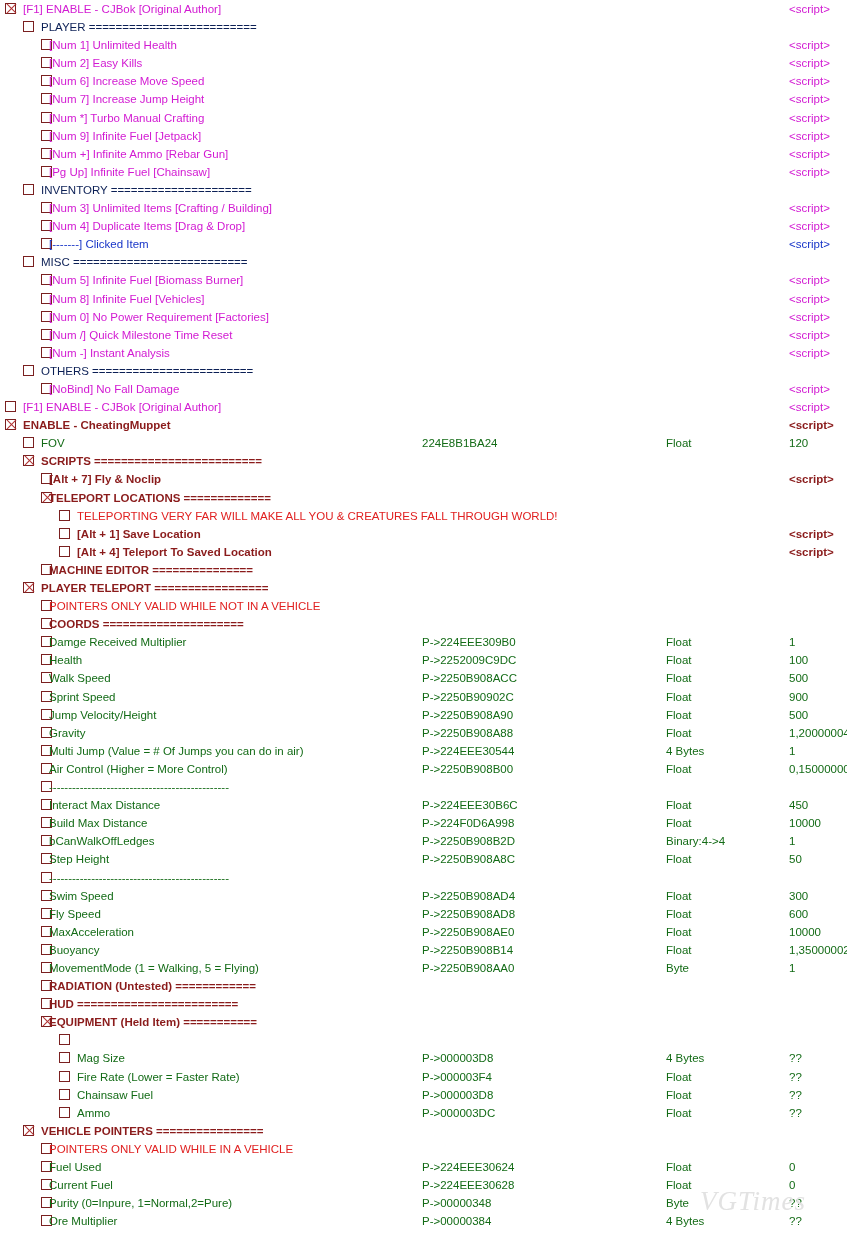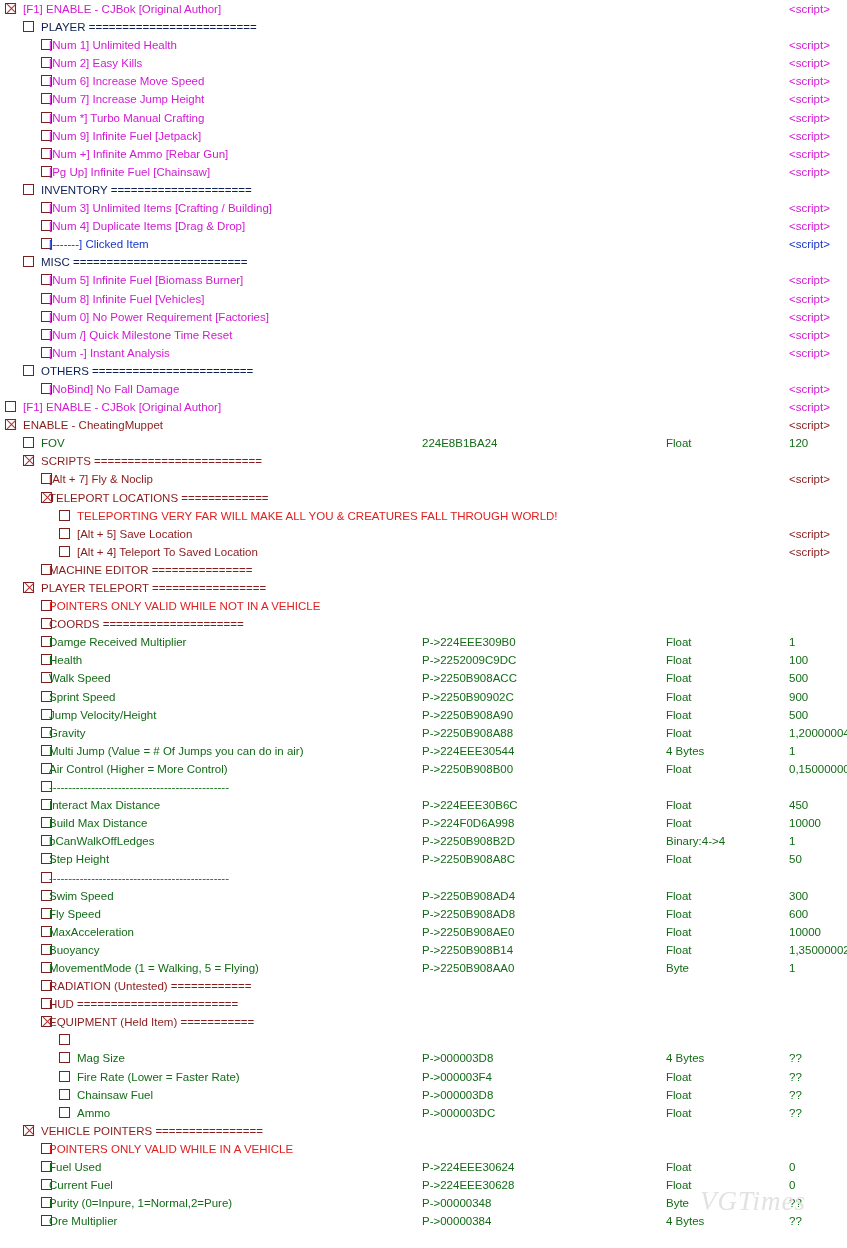--- a/index.html
+++ b/index.html
@@ -79,21 +79,21 @@
     position: absolute;
     left: 789px;
     top: 0;
     white-space: pre;
   }
 
   
   .c-magenta { color: #d21ad2; }
   .c-navy    { color: #0b1f55; }
   .c-blue    { color: #1835c8; }
-  .c-maroon  { color: #8a1b1b; }
+  .c-maroon  { color: #8a1b1b; font-weight: bold; }
   .c-green   { color: #136b16; }
   .c-red     { color: #e02020; }
 
   
   .i0 .cbox { left: 5px; }
   .i1 .cbox { left: 23px; }
   .i2 .cbox { left: 41px; }
   .i3 .cbox { left: 59px; }
 
   .i0 .desc { left: 23px; }
@@ -253,21 +253,21 @@
     <div class="row i2">
       <div class="cbox checked"></div>
       <span class="desc c-maroon">TELEPORT LOCATIONS =============</span>
     </div>
     <div class="row i3">
       <div class="cbox"></div>
       <span class="desc c-red">TELEPORTING VERY FAR WILL MAKE ALL YOU &amp; CREATURES FALL THROUGH WORLD!</span>
     </div>
     <div class="row i3">
       <div class="cbox"></div>
-      <span class="desc c-maroon">[Alt + 5] Save Location</span>
+      <span class="desc c-maroon">[Alt + 1] Save Location</span>
       <span class="script c-maroon">&lt;script&gt;</span>
     </div>
     <div class="row i3">
       <div class="cbox"></div>
       <span class="desc c-maroon">[Alt + 4] Teleport To Saved Location</span>
       <span class="script c-maroon">&lt;script&gt;</span>
     </div>
     <div class="row i2">
       <div class="cbox"></div>
       <span class="desc c-maroon">MACHINE EDITOR ===============</span>

